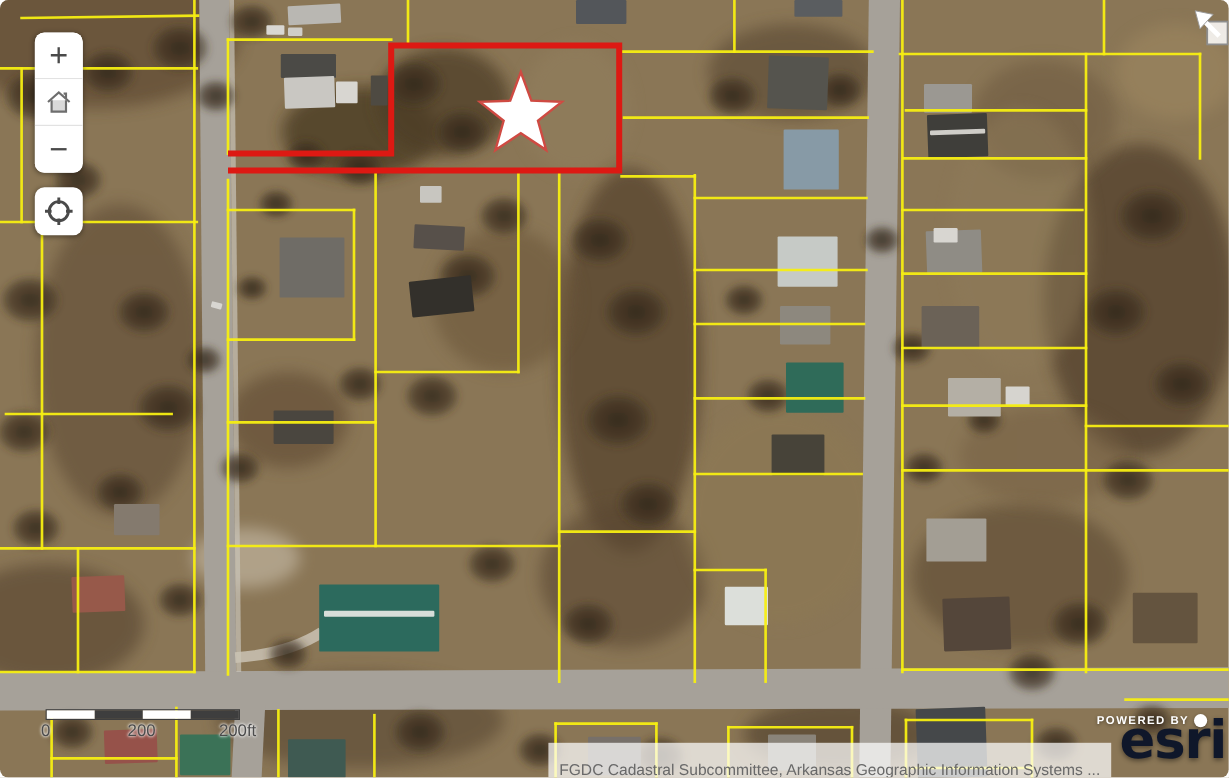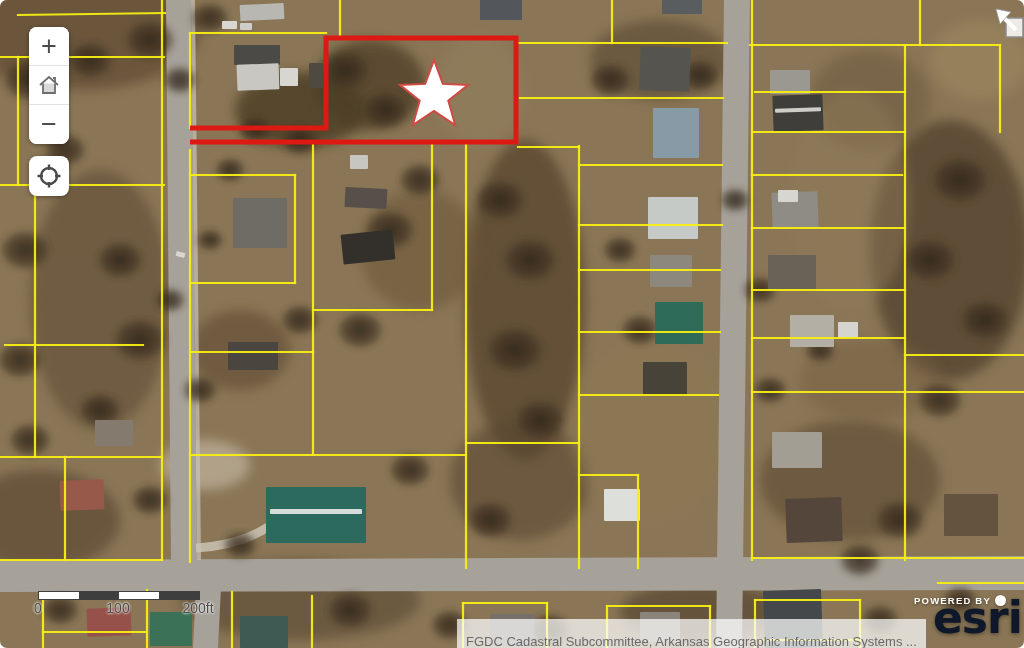--- a/index.html
+++ b/index.html
@@ -291,21 +291,21 @@
   </button>
 
   <div class="scalebar">
     <div class="bar" id="scale-segments">
         <div class="seg" style="background: rgb(255, 255, 255);"></div>
         <div class="seg" style="background: rgb(62, 62, 62);"></div>
         <div class="seg" style="background: rgb(255, 255, 255);"></div>
         <div class="seg" style="background: rgb(62, 62, 62);"></div>
       </div>
     <div class="lbl" style="left:0px">0</div>
-    <div class="lbl" style="left:80px">100</div>
+    <div class="lbl" style="left:80px">200</div>
     <div class="lbl" style="left:160px">200ft</div>
   </div>
 
   <div class="attribution">FGDC Cadastral Subcommittee, Arkansas Geographic Information Systems ...</div>
 
   <div class="poweredby">
     <span>POWERED BY</span>
     <span class="globe"></span>
   </div>
   <div class="esri-word">esri</div>

